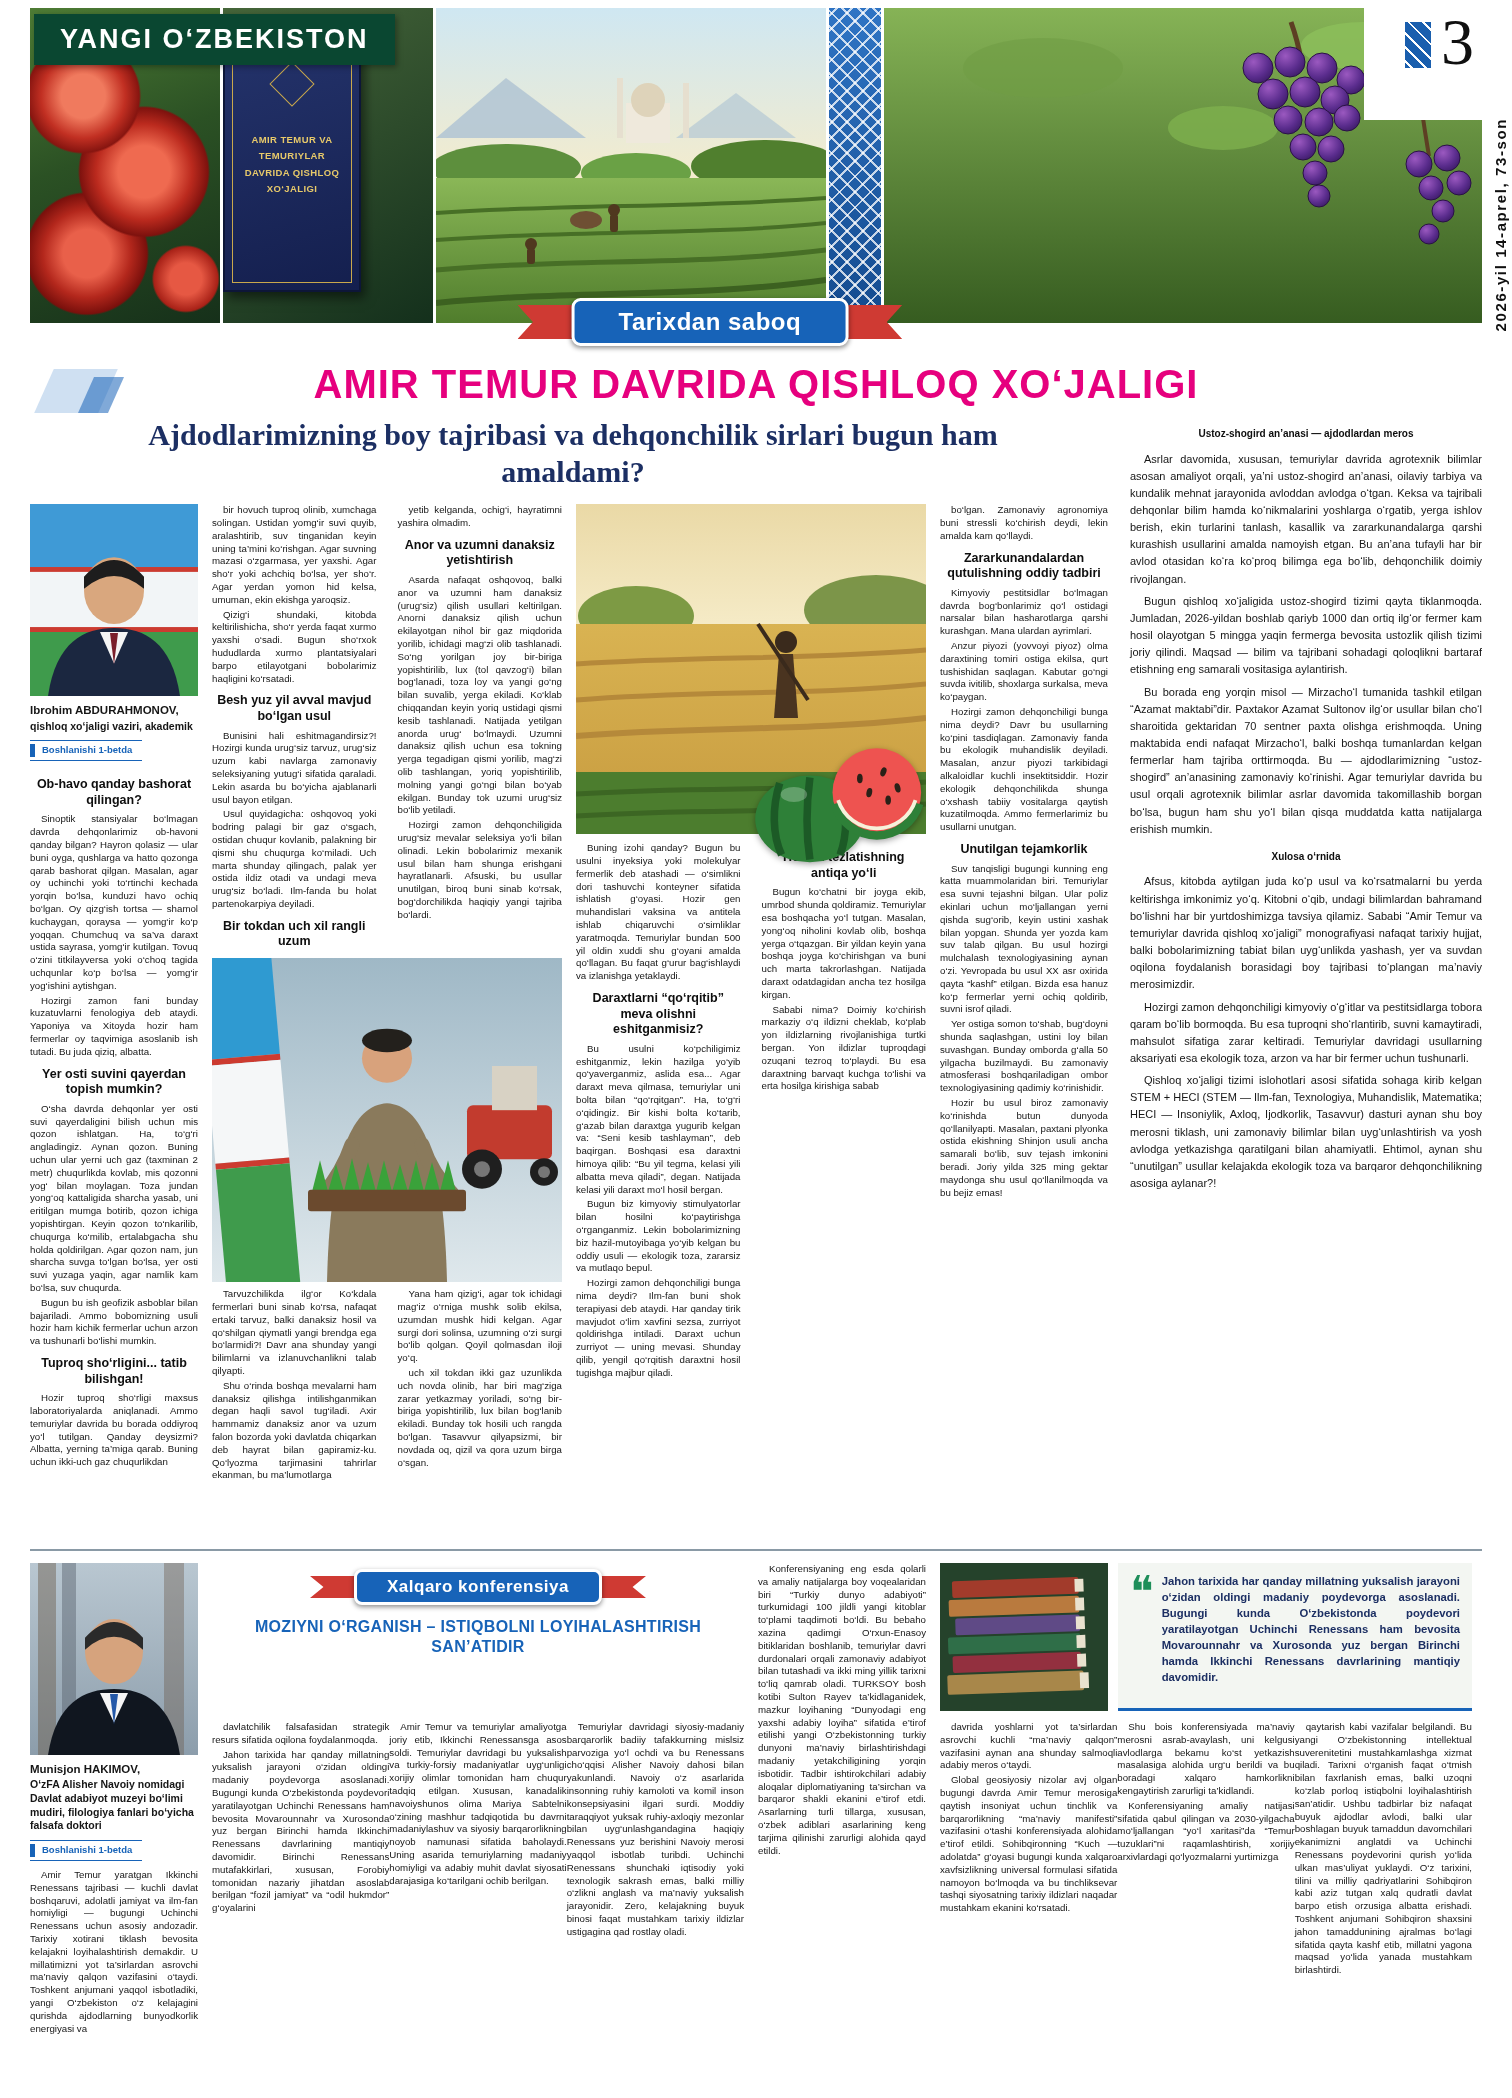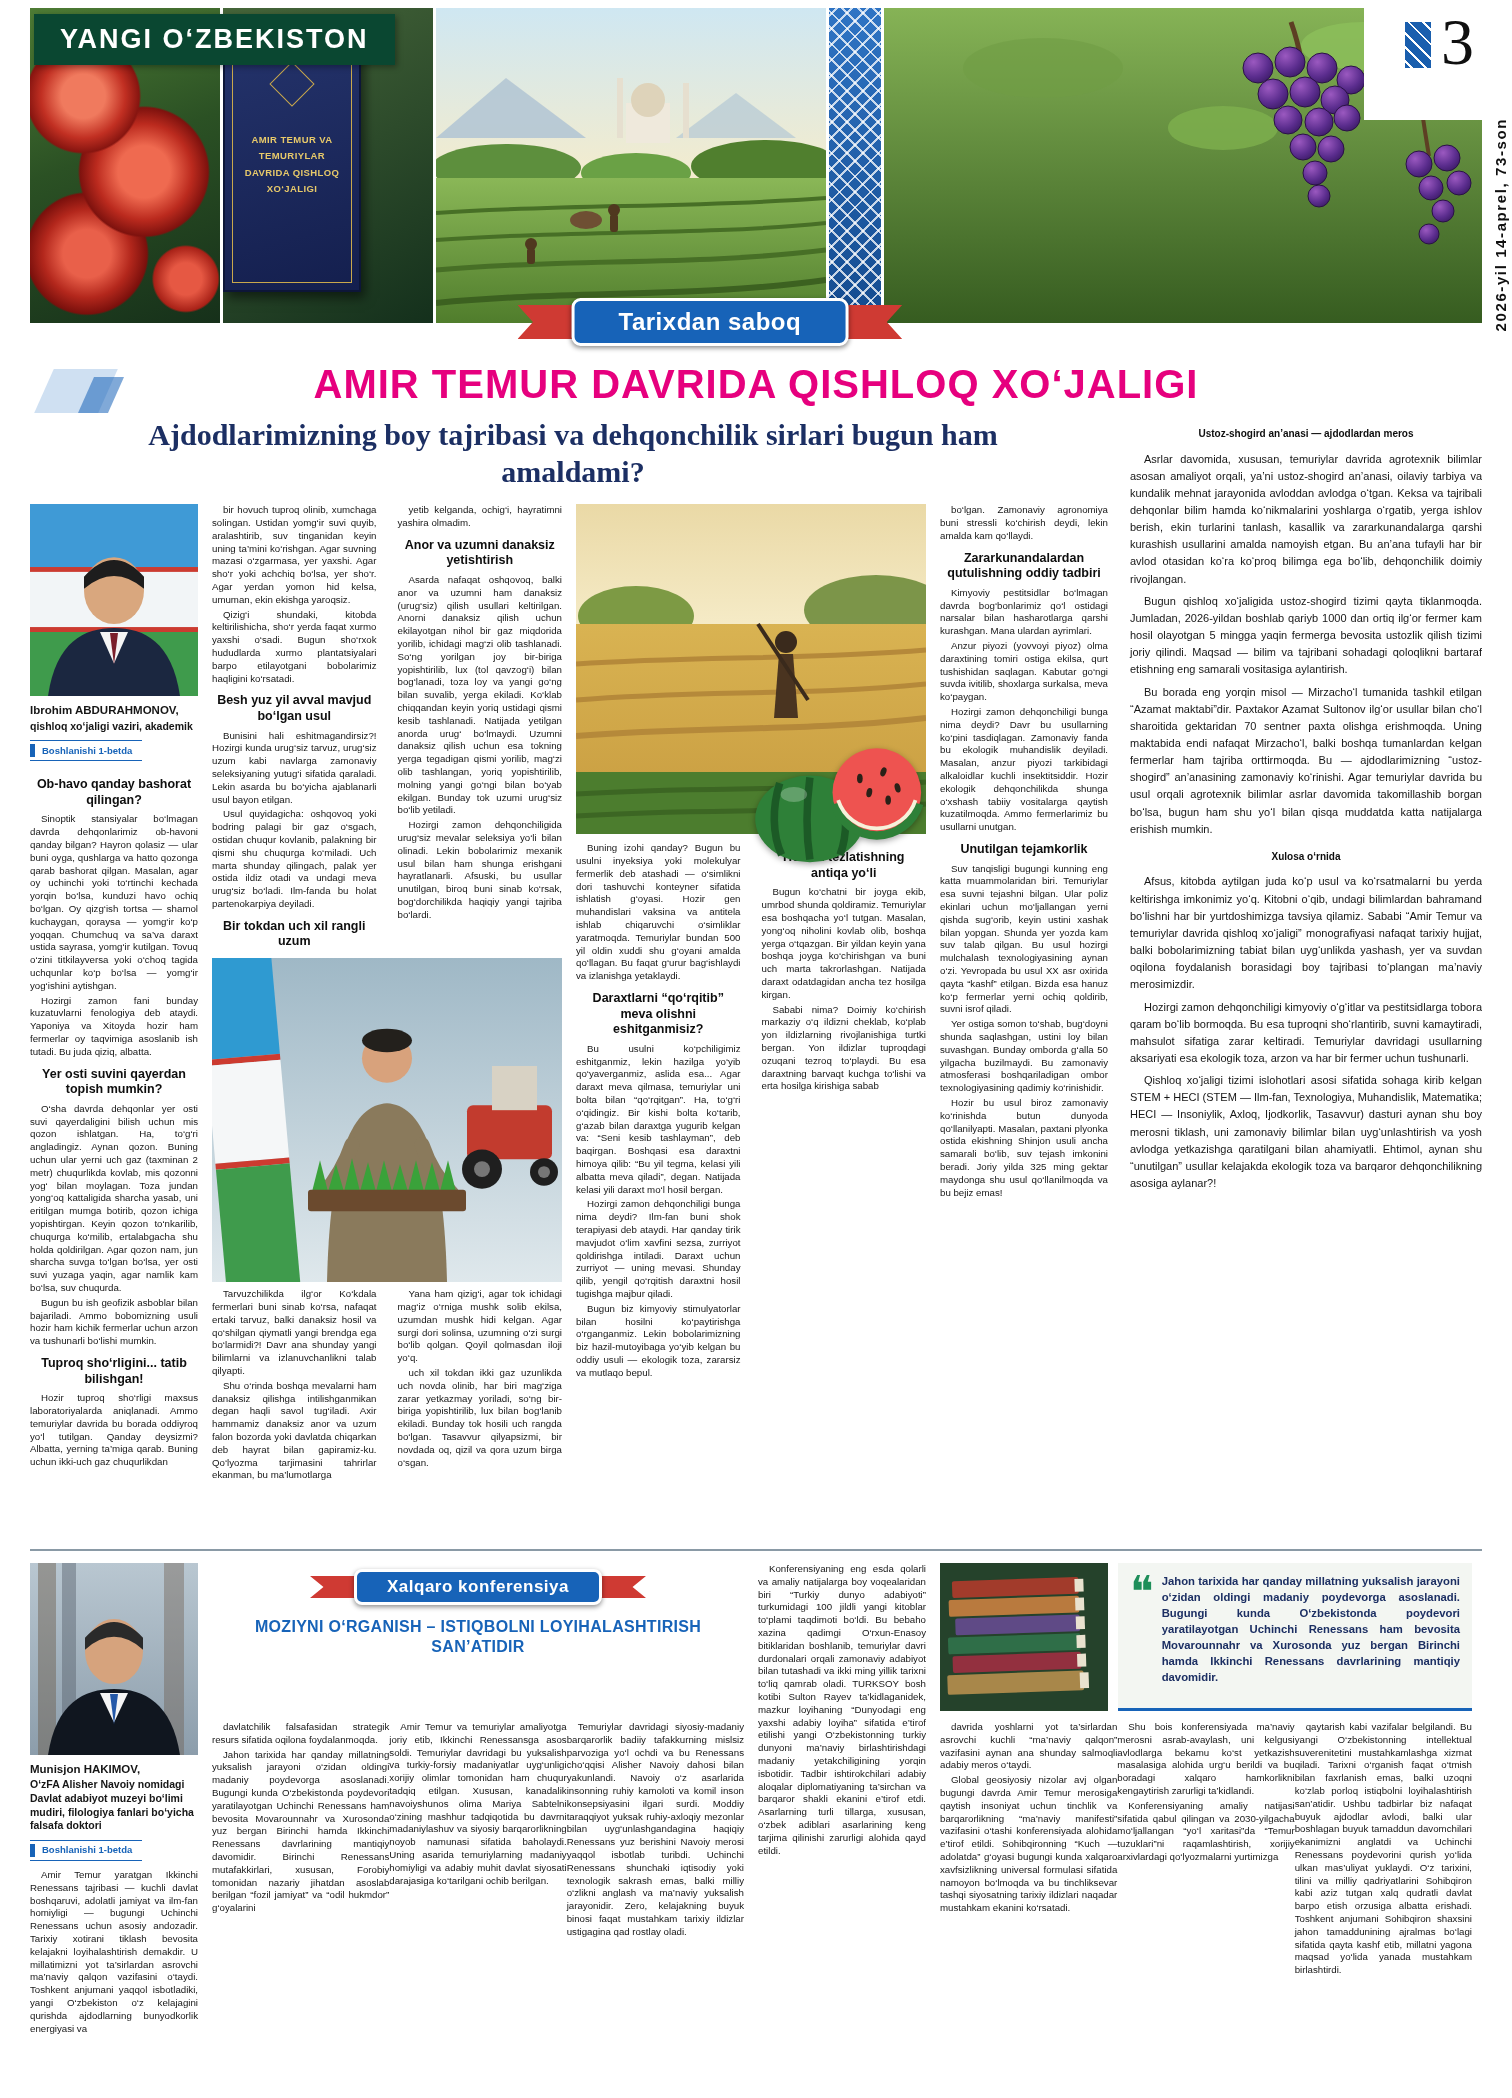--- a/index.html
+++ b/index.html
@@ -71,21 +71,21 @@
 .para{margin:0 0 2px;text-indent:11px;text-align:justify}
 .sec-h{font-weight:bold;font-size:12.5px;line-height:1.25;text-align:center;margin:8px 2px 5px;color:#0e0e0e}
 .right-col .sec-h{font-size:10px;margin:13px 6px 10px}
 .right-col .para{margin-bottom:5px;text-indent:14px}
 
 
 .portrait{width:100%;height:192px;overflow:hidden;position:relative;background:#cdd6dd}
 .portrait svg{width:100%;height:100%;display:block}
 .bio-name{font-weight:bold;font-size:11.5px;margin-top:7px;line-height:1.25}
 .bio-role{font-weight:bold;font-size:10.5px;line-height:1.3;margin:2px 0 7px}
-.cont{display:inline-flex;align-items:flex-end;font-size:9.5px;font-weight:bold;color:#1763b8;border-top:1.5px solid #1763b8;border-bottom:1.5px solid #1763b8;padding:3px 10px 3px 0;margin-bottom:8px}
+.cont{display:inline-flex;align-items:center;font-size:9.5px;font-weight:bold;color:#1763b8;border-top:1.5px solid #1763b8;border-bottom:1.5px solid #1763b8;padding:3px 10px 3px 0;margin-bottom:8px}
 .cont::before{content:"";width:5px;height:13px;background:#1763b8;margin-right:7px}
 
 
 .bottom{display:flex;gap:14px;margin:14px 30px 0;padding-top:12px;border-top:2px solid #8a9aa6;height:505px;overflow:hidden}
 .b234,.b678{width:532px}
 .bhead{height:148px;text-align:center;position:relative;padding-top:6px}
 .conf-headline{margin-top:12px;font-size:16px;font-weight:800;color:#1763b8;line-height:1.25;letter-spacing:.3px}
 .bcols{display:flex;height:330px;overflow:hidden;margin-top:10px}
 .bcols .col{flex:1;width:auto}
 .quote-row{height:148px;display:flex;gap:10px}
@@ -353,22 +353,22 @@
                 <ellipse cx="125" cy="60" rx="3" ry="5" fill="#2a2118" transform="rotate(12 125 60)"></ellipse>
                 <ellipse cx="145" cy="68" rx="3" ry="5" fill="#2a2118"></ellipse>
               </svg>
             </div>
           </div>
           <div class="pair tall">
             <div class="col flow">
                 <p class="para">Buning izohi qanday? Bugun bu usulni inyeksiya yoki molekulyar fermerlik deb atashadi — o‘simlikni dori tashuvchi konteyner sifatida ishlatish g‘oyasi. Hozir gen muhandislari vaksina va antitela ishlab chiqaruvchi o‘simliklar yaratmoqda. Temuriylar bundan 500 yil oldin xuddi shu g‘oyani amalda qo‘llagan. Bu faqat g‘urur bag‘ishlaydi va izlanishga yetaklaydi.</p>
                 <h4 class="sec-h">Daraxtlarni “qo‘rqitib” meva olishni eshitganmisiz?</h4>
                 <p class="para">Bu usulni ko‘pchiligimiz eshitganmiz, lekin hazilga yo‘yib qo‘yaverganmiz, aslida esa... Agar daraxt meva qilmasa, temuriylar uni bolta bilan “qo‘rqitgan”. Ha, to‘g‘ri o‘qidingiz. Bir kishi bolta ko‘tarib, g‘azab bilan daraxtga yugurib kelgan va: “Seni kesib tashlayman”, deb baqirgan. Boshqasi esa daraxtni himoya qilib: “Bu yil tegma, kelasi yili albatta meva qiladi”, degan. Natijada kelasi yili daraxt mo‘l hosil bergan.</p>
+                <p class="para">Bugun biz kimyoviy stimulyatorlar bilan hosilni ko‘paytirishga o‘rganganmiz. Lekin bobolarimizning biz hazil-mutoyibaga yo‘yib kelgan bu oddiy usuli — ekologik toza, zararsiz va mutlaqo bepul.</p>
                 <p class="para">Hozirgi zamon dehqonchiligi bunga nima deydi? Ilm-fan buni shok terapiyasi deb ataydi. Har qanday tirik mavjudot o‘lim xavfini sezsa, zurriyot qoldirishga intiladi. Daraxt uchun zurriyot — uning mevasi. Shunday qilib, yengil qo‘rqitish daraxtni hosil tugishga majbur qiladi.</p>
-                <p class="para">Bugun biz kimyoviy stimulyatorlar bilan hosilni ko‘paytirishga o‘rganganmiz. Lekin bobolarimizning biz hazil-mutoyibaga yo‘yib kelgan bu oddiy usuli — ekologik toza, zararsiz va mutlaqo bepul.</p>
               </div>
             <div class="col flow">
                 <h4 class="sec-h">Hosilni tezlatishning antiqa yo‘li</h4>
                 <p class="para">Bugun ko‘chatni bir joyga ekib, umrbod shunda qoldiramiz. Temuriylar esa boshqacha yo‘l tutgan. Masalan, yong‘oq niholini kovlab olib, boshqa yerga o‘tqazgan. Bir yildan keyin yana boshqa joyga ko‘chirishgan va buni uch marta takrorlashgan. Natijada daraxt odatdagidan ancha tez hosilga kirgan.</p>
                 <p class="para">Sababi nima? Doimiy ko‘chirish markaziy o‘q ildizni cheklab, ko‘plab yon ildizlarning rivojlanishiga turtki bergan. Yon ildizlar tuproqdagi ozuqani tezroq to‘playdi. Bu esa daraxtning barvaqt kuchga to‘lishi va erta hosilga kirishiga sabab</p>
               </div>
           </div>
         </div>
 
         <div class="col flow">

